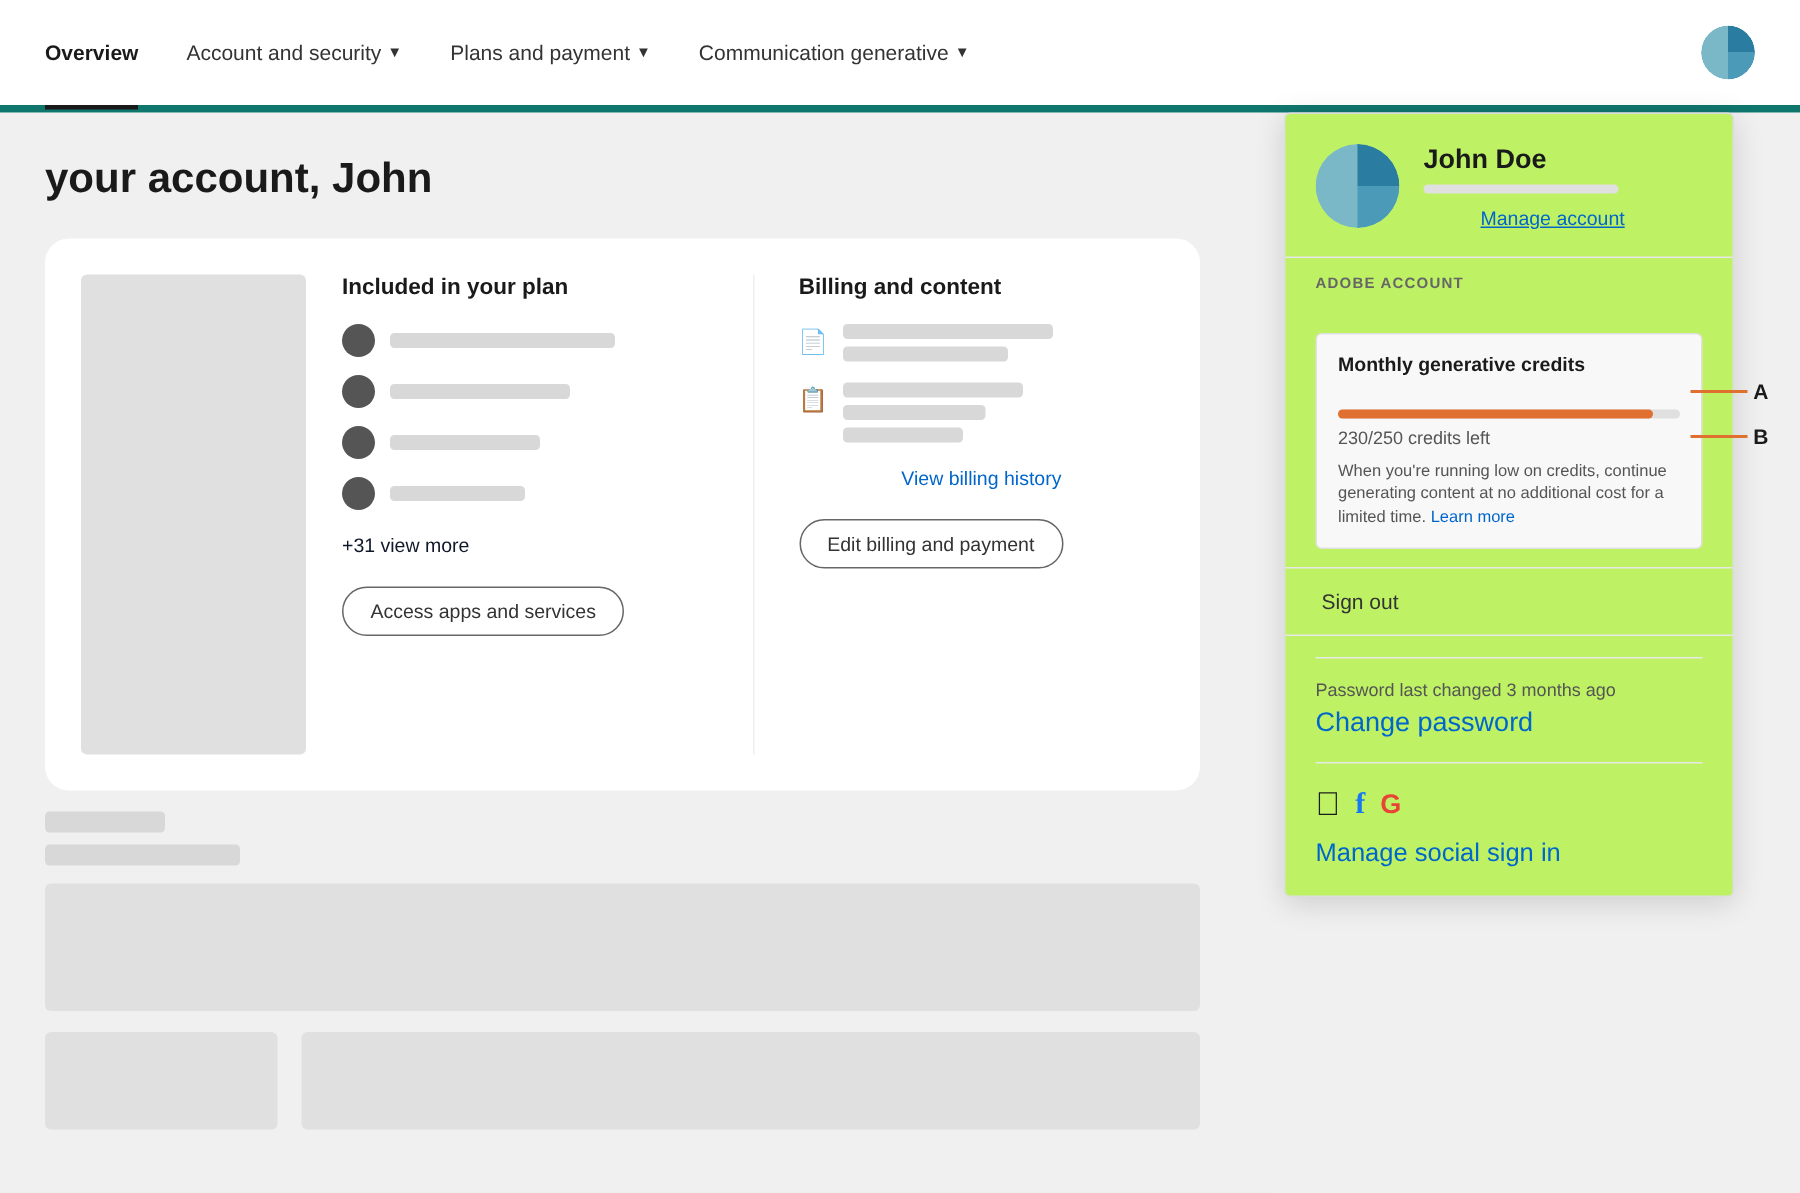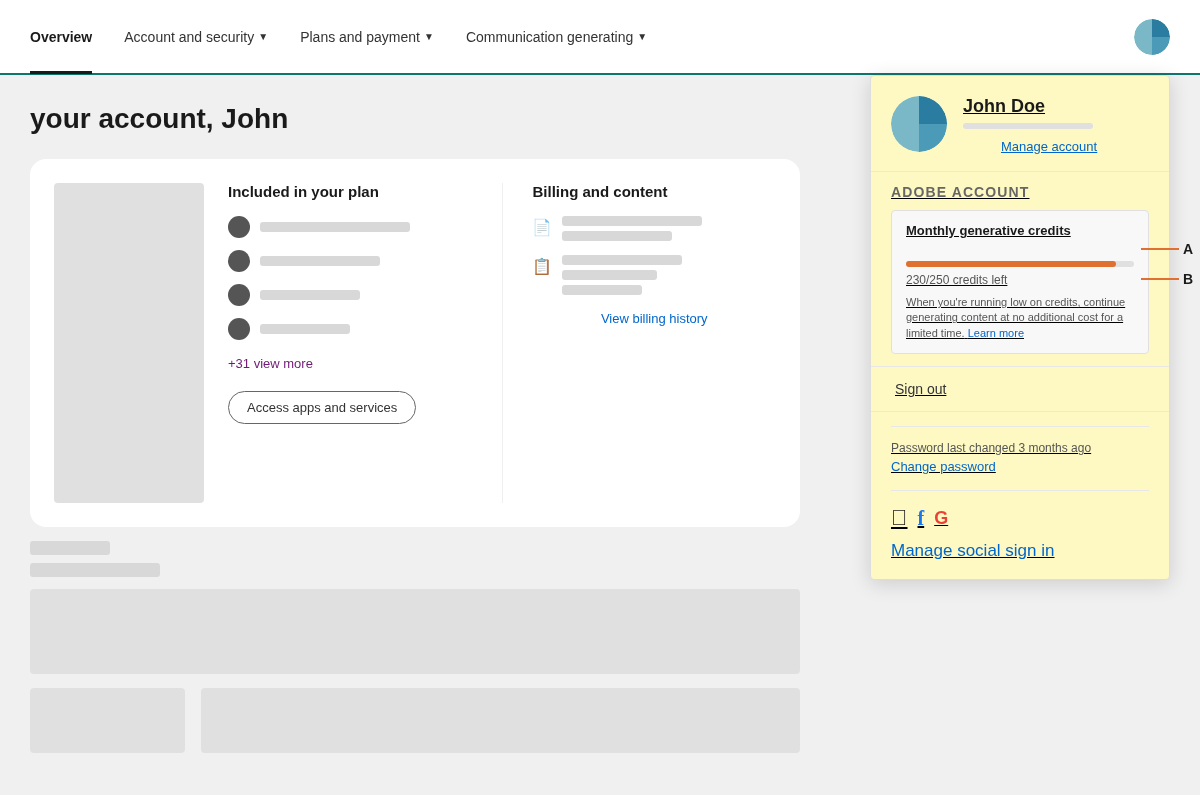--- a/index.html
+++ b/index.html
@@ -103,21 +103,21 @@
       flex-shrink: 0;
     }
 
     .plan-line {
       height: 10px;
       background: #d0d0d0;
       border-radius: 3px;
     }
 
     .view-more {
-      color: #701a75;
+      color: #0f172a;
       font-size: 13px;
       cursor: pointer;
       text-decoration: none;
       display: block;
       margin-bottom: 20px;
     }
 
     .action-button {
       border: 1px solid #666;
       border-radius: 20px;
@@ -166,29 +166,28 @@
       text-decoration: none;
       display: block;
       margin-bottom: 20px;
       text-align: center;
     }
 
     
     .profile-popup {
       position: absolute;
       top: 75px;
-      right: 30px;
+      right: 44px;
       width: 300px;
-      background: #fef9c3;
+      background: #bef264;
       border: 1px solid #ddd;
       border-radius: 4px;
       box-shadow: 0 4px 20px rgba(0,0,0,0.15);
       z-index: 100;
       overflow: visible;
-      text-decoration: underline;
     }
 
     
     .popup-profile {
       padding: 20px 20px 16px 20px;
       display: flex;
       align-items: flex-start;
       gap: 16px;
       border-bottom: 1px solid #e8e8e8;
     }
@@ -232,26 +231,26 @@
       text-decoration: underline;
       margin-left: 38px;
     }
 
     
     .popup-adobe-section {
       padding: 12px 20px 0 20px;
     }
 
     .adobe-section-label {
-      font-size: 14px;
+      font-size: 10px;
       font-weight: 700;
       color: #666;
       letter-spacing: 0.08em;
       text-transform: uppercase;
-      margin-bottom: 10px;
+      margin-bottom: 27px;
     }
 
     .credits-card {
       background: #f8f8f8;
       border: 1px solid #e0e0e0;
       border-radius: 4px;
       padding: 12px 14px;
       margin-bottom: 12px;
       position: relative;
     }
@@ -328,21 +327,21 @@
       position: relative;
       background: #f0f0f0;
     }
 
     .nav-bar {
       background: white;
       height: 75px;
       display: flex;
       align-items: center;
       padding: 0 30px;
-      border-bottom: 2px solid #0f766e;
+      border-bottom: 5px solid #0f766e;
       flex-shrink: 0;
       position: relative;
       z-index: 50;
     }
 
     .content-area {
       flex: 1;
       padding: 28px 30px 20px 30px;
       overflow: hidden;
     }
@@ -365,21 +364,21 @@
     </div>
     <div class="nav-item">
       <span>Account and security</span>
       <span class="nav-chevron">▼</span>
     </div>
     <div class="nav-item">
       <span>Plans and payment</span>
       <span class="nav-chevron">▼</span>
     </div>
     <div class="nav-item">
-      <span>Communication generating</span>
+      <span>Communication generative</span>
       <span class="nav-chevron">▼</span>
     </div>
 
     <div class="nav-avatar" style="margin-left:auto;">
       <svg class="avatar-svg" viewBox="0 0 36 36" xmlns="http://www.w3.org/2000/svg">
         <circle cx="18" cy="18" r="18" fill="#7ab8c8"></circle>
         <path d="M18 18 L18 0 A18 18 0 0 1 36 18 Z" fill="#2a7ca0"></path>
         <path d="M18 18 L36 18 A18 18 0 0 1 18 36 Z" fill="#4a9ab8"></path>
       </svg>
     </div>
@@ -435,20 +434,21 @@
             <div class="billing-lines">
               <div class="billing-line skel" style="width:120px;"></div>
               <div class="billing-line skel" style="width:95px;"></div>
               <div class="billing-line skel" style="width:80px;"></div>
             </div>
           </div>
         </div>
 
         <a class="view-billing">View billing history</a>
 
+        <button class="action-button">Edit billing and payment</button>
       </div>
     </div>
 
     <div style="background:#d8d8d8; height:14px; border-radius:3px; width:80px; margin-bottom:8px;"></div>
     <div style="background:#d8d8d8; height:14px; border-radius:3px; width:130px; margin-bottom:12px;"></div>
     <div style="background:#e0e0e0; border-radius:4px; height:85px; max-width:770px; margin-bottom:14px;"></div>
     <div style="display:flex; gap:16px; max-width:770px;">
       <div style="background:#e0e0e0; border-radius:4px; height:65px; width:155px;"></div>
       <div style="background:#e0e0e0; border-radius:4px; height:65px; flex:1;"></div>
     </div>
@@ -506,21 +506,21 @@
 
     <div class="popup-signout">Sign out</div>
 
     <hr class="popup-divider2">
 
     <div style="padding:14px 20px 18px 20px;">
 
       <hr style="border:none; border-top:1px solid #e8e8e8; margin-bottom:14px;">
 
       <div style="font-size:12px; color:#555; margin-bottom:4px;">Password last changed 3 months ago</div>
-      <a style="color:#0066cc; font-size:13px; cursor:pointer; text-decoration:none; display:block; margin-bottom:16px;">Change password</a>
+      <a style="color:#0066cc; font-size:18px; cursor:pointer; text-decoration:none; display:block; margin-bottom:16px;">Change password</a>
 
       <hr style="border:none; border-top:1px solid #e8e8e8; margin-bottom:14px;">
 
       
       <div style="display:flex; gap:10px; align-items:center; margin-bottom:10px;">
 
         <span style="font-size:22px; color:#1a1a1a;"></span>
 
         <span style="font-size:20px; color:#1877f2; font-weight:900; font-family:serif;">f</span>
 

